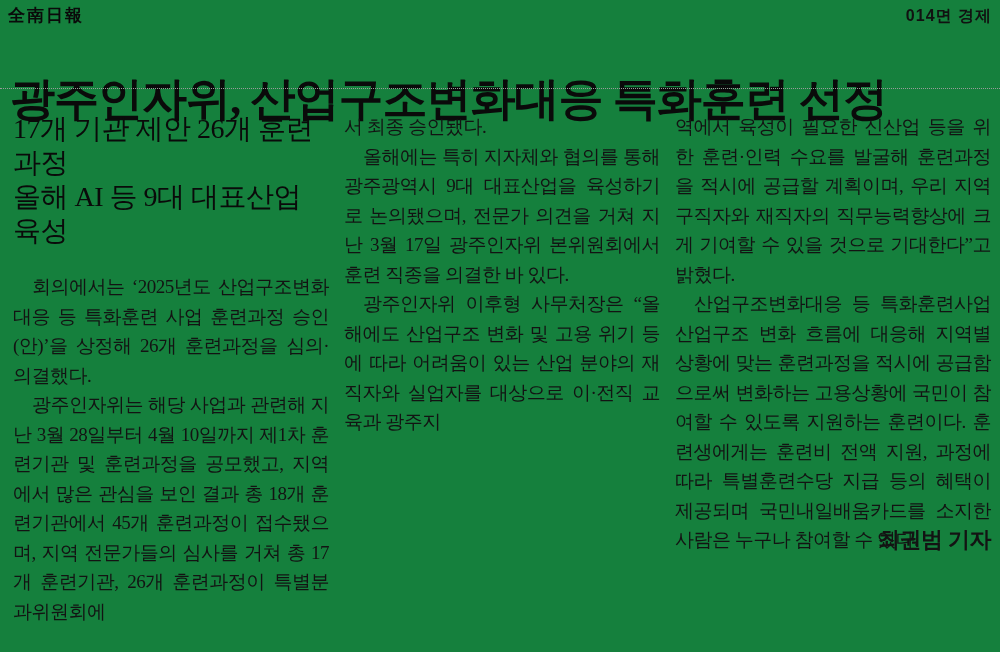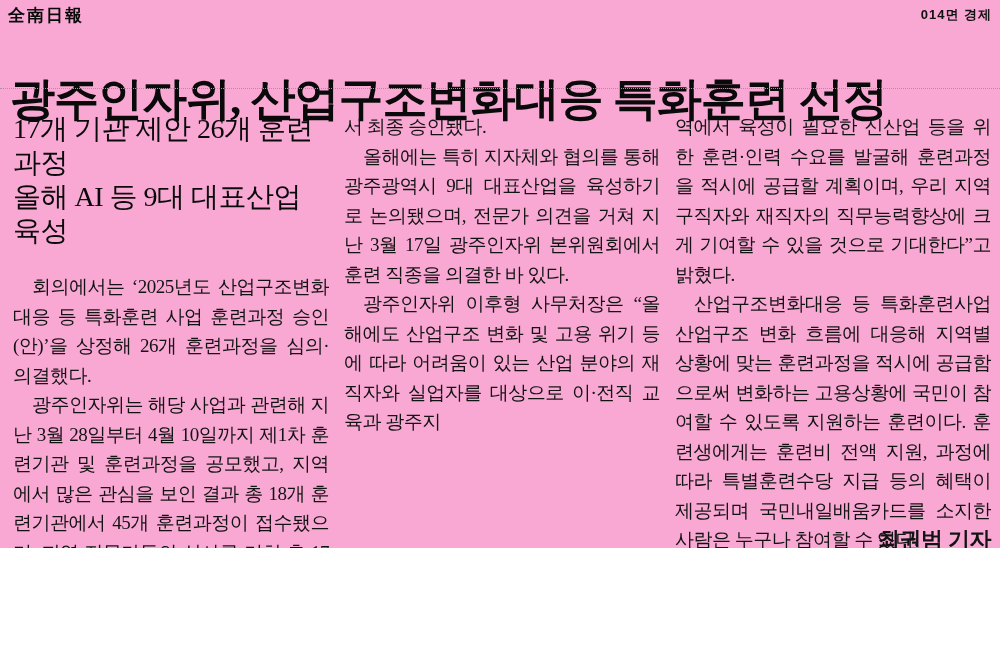--- a/index.html
+++ b/index.html
@@ -3,22 +3,22 @@
 <meta charset="utf-8">
 <style>
   html, body {
     margin: 0;
     padding: 0;
     background: #ffffff;
   }
   .page {
     position: relative;
     width: 1000px;
-    height: 548px;
-    background: #f9a8d4;
+    height: 652px;
+    background: #15803d;
     color: #131313;
     font-family: "Liberation Serif", "DejaVu Serif", serif;
     overflow: hidden;
     box-sizing: border-box;
   }
   .masthead-row {
     position: absolute;
     top: 4px;
     left: 8px;
     right: 8px;
@@ -30,21 +30,21 @@
   .newspaper-logo {
     font-family: "Liberation Serif", "DejaVu Serif", serif;
     font-weight: bold;
     font-size: 17px;
     letter-spacing: 2px;
     color: #0a0a0a;
   }
   .page-section-label {
     font-family: "Liberation Sans", "DejaVu Sans", sans-serif;
     font-weight: bold;
-    font-size: 13px;
+    font-size: 16px;
     letter-spacing: 1px;
     color: #111;
     padding-top: 2px;
   }
   .headline {
     position: absolute;
     top: 44px;
     left: 10px;
     width: 980px;
     font-size: 45px;

